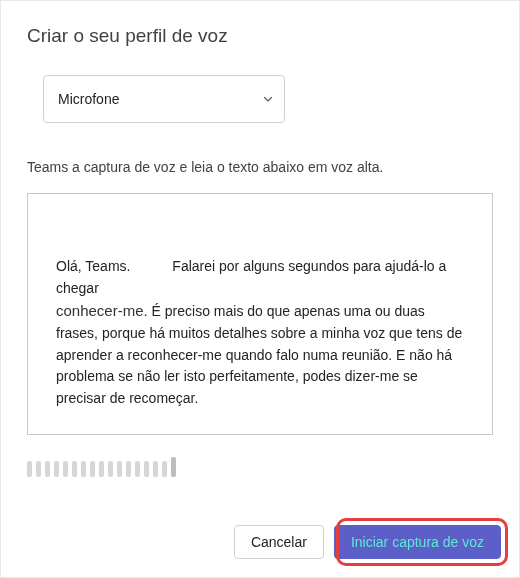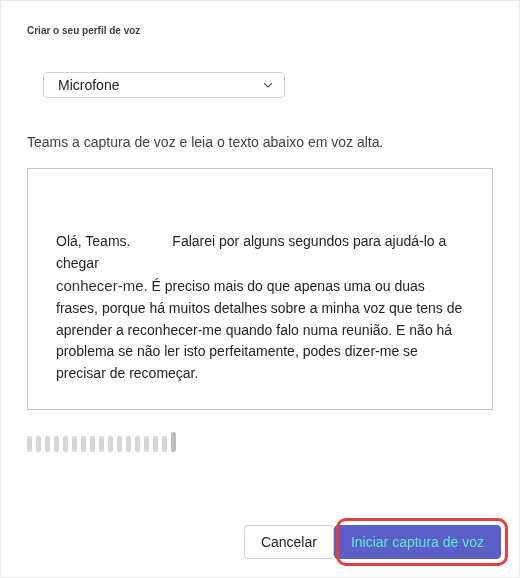--- a/index.html
+++ b/index.html
@@ -8,31 +8,31 @@
       height: 578px;
       background: #fff;
       font-family: "Segoe UI", -apple-system, sans-serif;
       font-size: 14px;
       color: #242424;
       padding: 24px 26px 18px 26px;
       position: relative;
       border: 1px solid #e8e8e8;
     }
     .page-title {
-      font-size: 10px;
-      font-weight: 700;
+      font-size: 19px;
+      font-weight: 400;
       color: #424242;
-      margin-bottom: 36px;
+      margin-bottom: 28px;
     }
     .dropdown {
       display: flex;
       align-items: center;
       justify-content: space-between;
       width: 242px;
-      height: 26px;
+      height: 48px;
       border: 1px solid #d1d1d1;
       border-radius: 4px;
       padding: 0 10px 0 14px;
       margin-left: 16px;
       margin-bottom: 36px;
       background: #fff;
       cursor: pointer;
     }
     .dropdown .label {
       font-size: 14px;
@@ -84,20 +84,21 @@
     .meter .bar.active {
       background: #bdbdbd;
       height: 20px;
     }
     .button-row {
       position: absolute;
       bottom: 18px;
       right: 18px;
       display: flex;
       align-items: center;
+      gap: 10px;
     }
     .btn {
       height: 34px;
       padding: 0 16px;
       border-radius: 4px;
       font-size: 14px;
       font-family: inherit;
       cursor: pointer;
       display: inline-flex;
       align-items: center;

